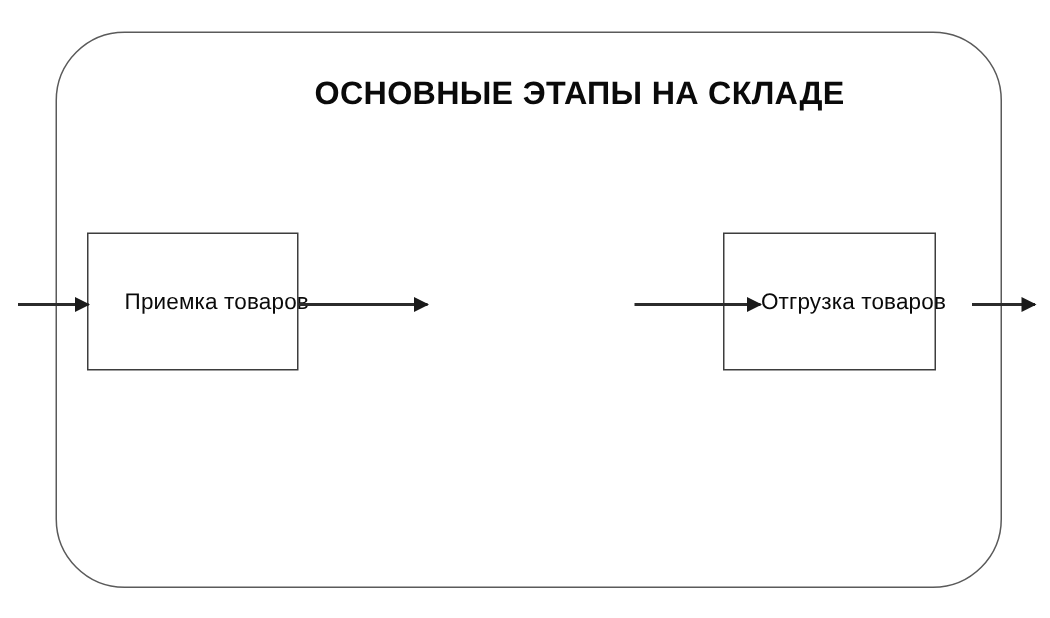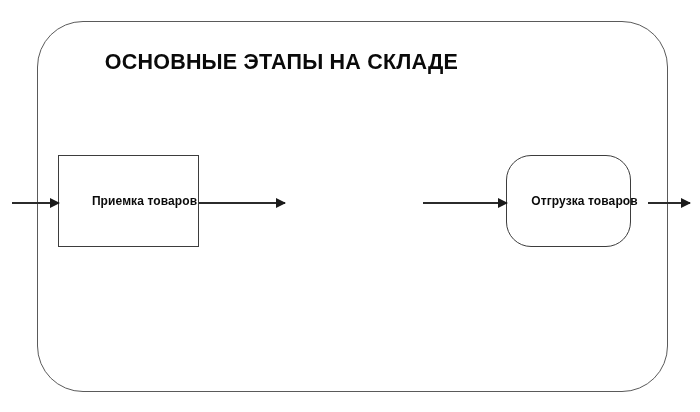--- a/index.html
+++ b/index.html
@@ -29,50 +29,50 @@
     border: 1.5px solid #5a5a5a;
     border-radius: 46px;
     background: transparent;
   }
   
   .title {
     position: absolute;
     left: 0;
     top: 50px;
     width: 563px;
-    text-align: center;
+    text-align: right;
     font-size: 21.5px;
     font-weight: bold;
     letter-spacing: 0.2px;
     color: #0a0a0a;
     white-space: nowrap;
   }
   
   .pbox {
     position: absolute;
     top: 155px;
     height: 92px;
     box-sizing: border-box;
     border: 1.6px solid #3d3d3d;
     background: #ffffff;
     display: flex;
     align-items: center;
     justify-content: center;
   }
   .pbox .plabel {
-    font-size: 12px;
-    font-weight: bold;
+    font-size: 15px;
+    font-weight: normal;
     color: #0a0a0a;
     white-space: nowrap;
     letter-spacing: 0.1px;
     padding-left: 32px;
   }
   #box-0 { left: 58px;  width: 141px; }
   #box-1 { left: 284px; width: 139px; }
-  #box-2 { left: 506px; width: 125px; border-radius: 25px; }
+  #box-2 { left: 482px; width: 142px; }
 
   
   .arrow {
     position: absolute;
     top: 202px;
     height: 2px;
   }
   .arrow .shaft {
     position: absolute;
     left: 0;

